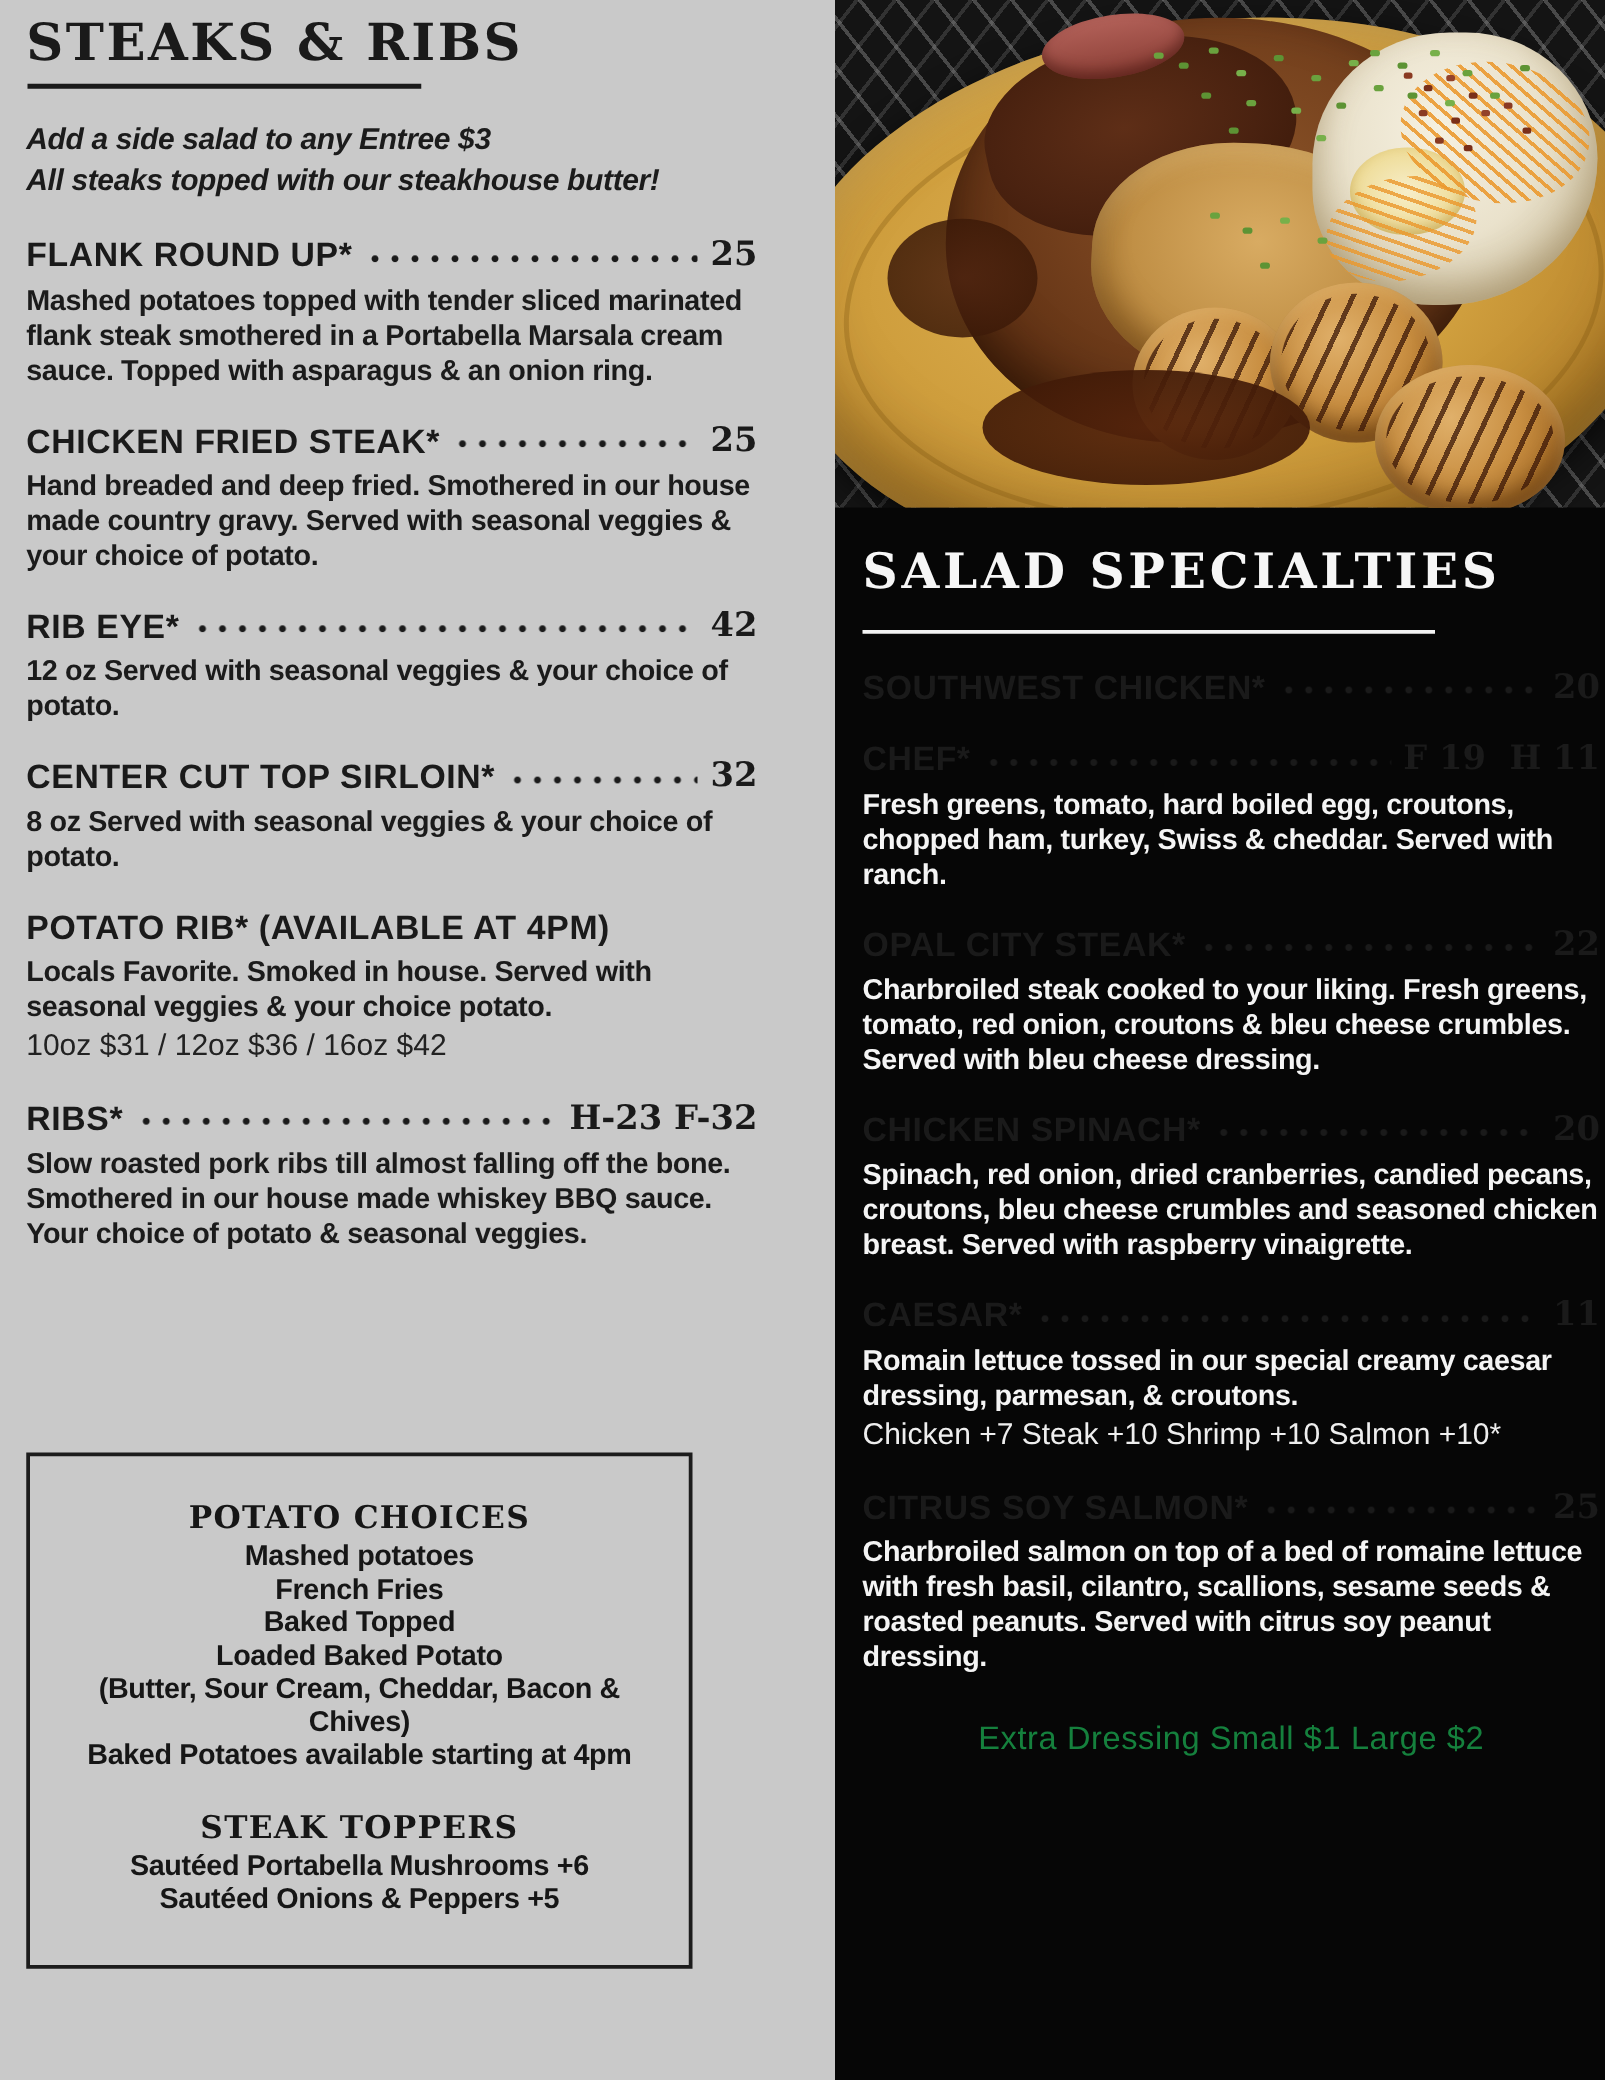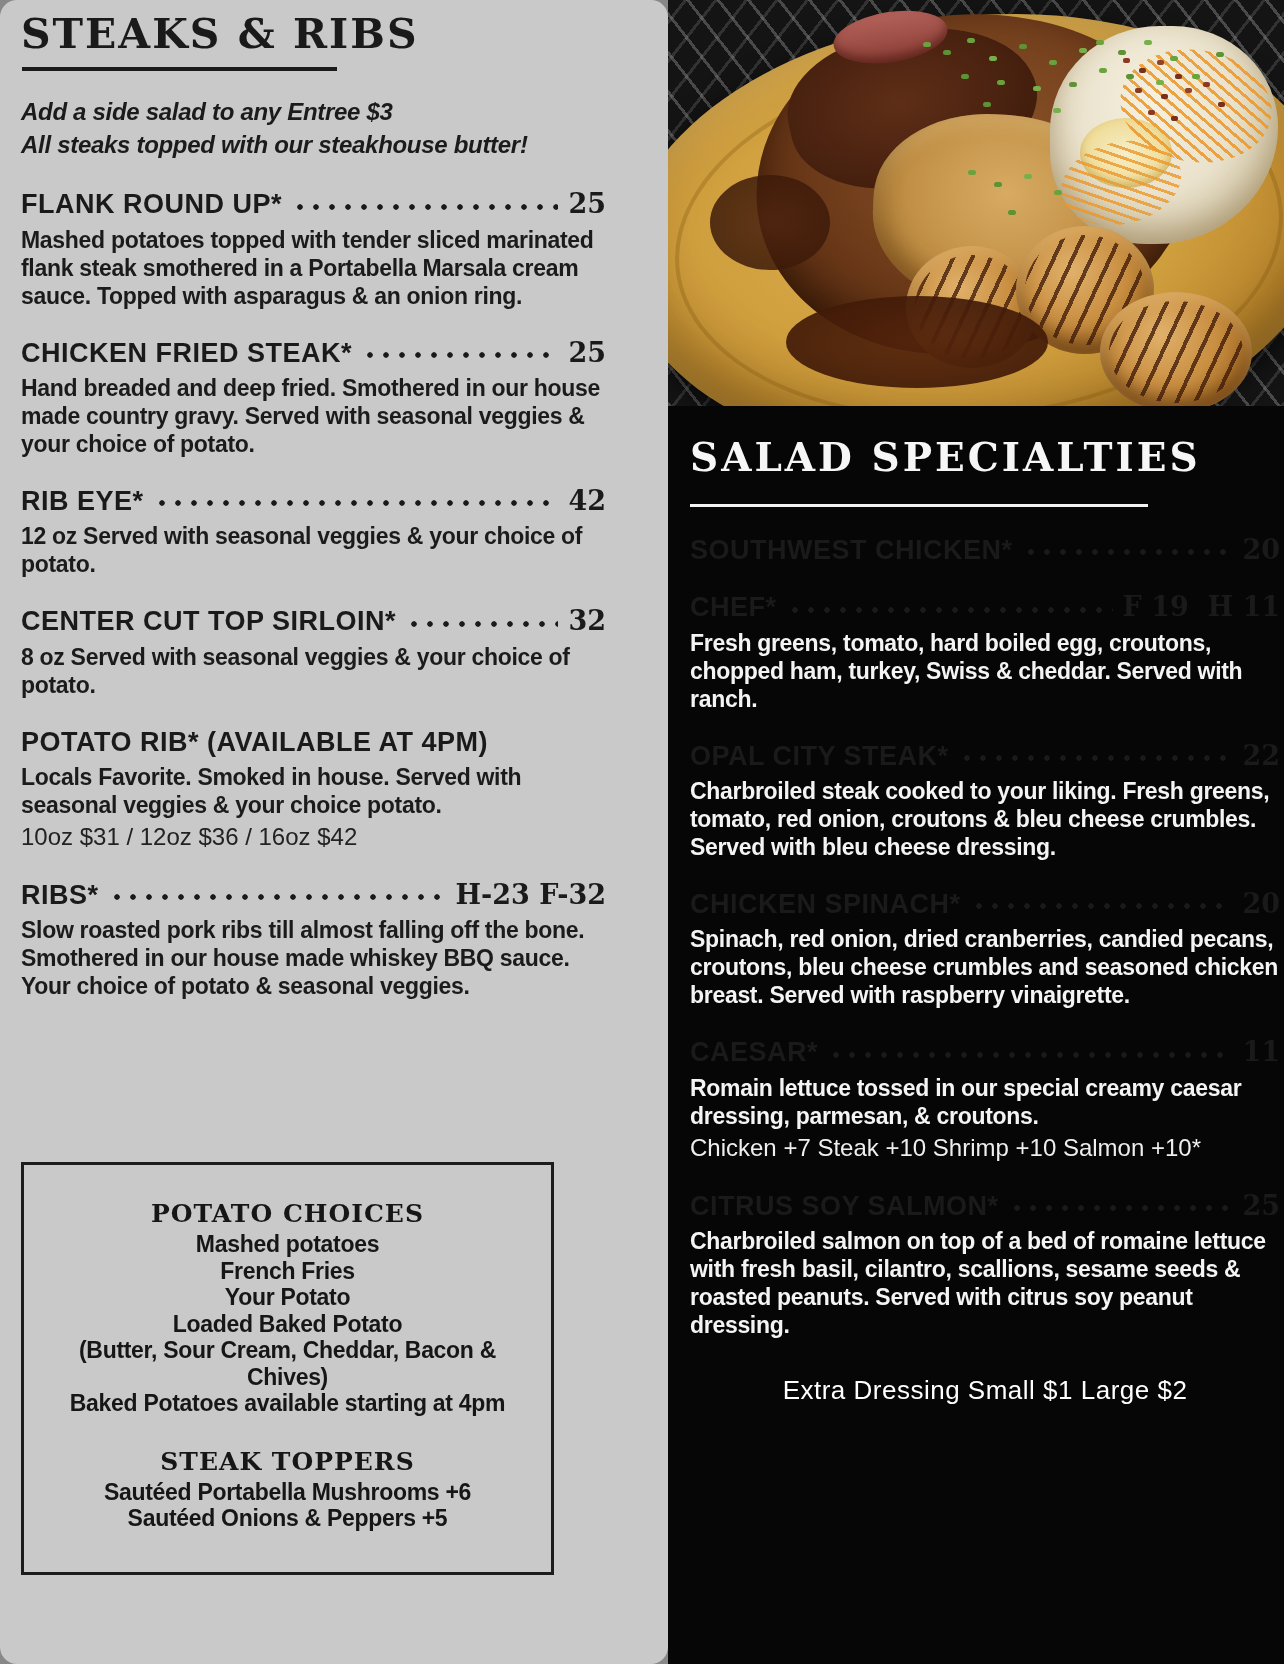--- a/index.html
+++ b/index.html
@@ -5,21 +5,20 @@
   * { margin:0; padding:0; box-sizing:border-box; }
   html,body { background:#888; }
   .page {
     position:relative; width:1284px; height:1664px; overflow:hidden;
     display:flex; font-family:"Liberation Sans", sans-serif;
   }
   
   .left-col {
     width:668px; height:100%; background:#c9c9c9; color:#161616;
     padding:12px 62px 3px 21px;
-    border-radius:17px;
   }
   .main-title {
     font-family:"DejaVu Serif", serif; font-weight:700;
     font-size:41px; letter-spacing:2px; line-height:1.1; color:#1a1a1a;
   }
   .rule-dark { height:4px; background:#1a1a1a; width:315px; margin:10px 0 24px 1px; }
   .note {
     font-style:italic; font-weight:700; font-size:24px; line-height:1.38;
     letter-spacing:-0.3px; color:#1b1b1b;
   }
@@ -63,21 +62,21 @@
   .right-content { padding:0 4px 0 22px; }
   .right-title {
     font-family:"DejaVu Serif", serif; font-weight:700; font-size:39px;
     letter-spacing:3px; margin-top:28px; color:#f6f6f6;
   }
   .rule-white { height:3px; background:#f3f3f3; width:458px; margin:24px 0 28px; }
   .right-content .item-desc { color:#f4f4f4; }
   .right-content .item-sub { color:#eee; }
   .salad-footer {
     font-weight:400; font-size:26px; text-align:center; margin-top:36px;
-    letter-spacing:0.5px; color:#ffffff;
+    letter-spacing:0.5px; color:#15803d;
   }
   
   .photo {
     position:relative; width:616px; height:406px; overflow:hidden;
     background-color:#141414;
     background-image:
       repeating-linear-gradient(52deg, rgba(160,160,160,.38) 0 3px, transparent 3px 24px),
       repeating-linear-gradient(-52deg, rgba(120,120,120,.30) 0 3px, transparent 3px 24px);
   }
   .photo > div { position:absolute; }
@@ -224,21 +223,21 @@
         <span class="leader"></span>
         <span class="item-price">H-23 F-32</span>
       </div>
       <p class="item-desc">Slow roasted pork ribs till almost falling off the bone. Smothered in our house made whiskey BBQ sauce. Your choice of potato &amp; seasonal veggies.</p>
     </div>
 
     <div class="info-box">
       <h3 class="box-title">POTATO CHOICES</h3>
       <p class="box-line">Mashed potatoes</p>
       <p class="box-line">French Fries</p>
-      <p class="box-line">Your Potato</p>
+      <p class="box-line">Baked Topped</p>
       <p class="box-line">Loaded Baked Potato</p>
       <p class="box-line">(Butter, Sour Cream, Cheddar, Bacon &amp; Chives)</p>
       <p class="box-line">Baked Potatoes available starting at 4pm</p>
       <div class="box-gap"></div>
       <h3 class="box-title">STEAK TOPPERS</h3>
       <p class="box-line">Sautéed Portabella Mushrooms +6</p>
       <p class="box-line">Sautéed Onions &amp; Peppers +5</p>
 
     </div>
   </div>

